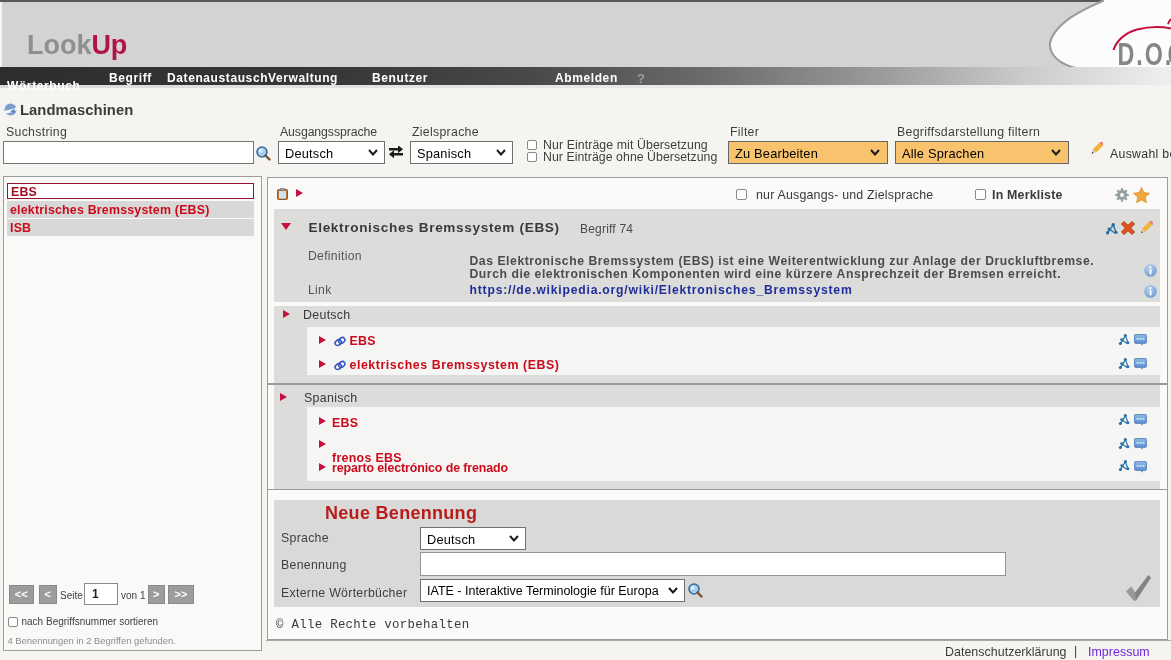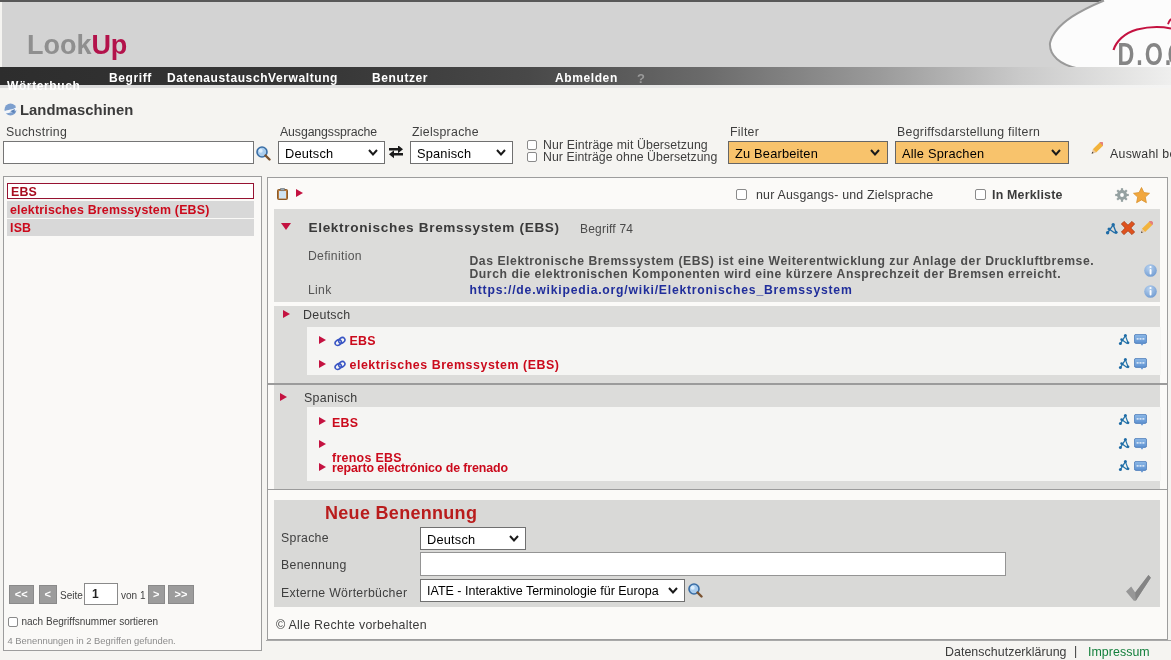--- a/index.html
+++ b/index.html
@@ -373,20 +373,20 @@
 <svg class="abs" style="left:688px;top:583px;" width="15" height="15" viewBox="0 0 15 15">
   <circle cx="6" cy="6" r="5" fill="#aacdee" stroke="#3a6ea5" stroke-width="1.6"></circle>
   <circle cx="4.7" cy="4.7" r="2" fill="#ddeefc"></circle>
   <line x1="9.5" y1="9.5" x2="13.5" y2="13.5" stroke="#7a5230" stroke-width="2.4" stroke-linecap="round"></line>
 </svg>
 <svg class="abs" style="left:1123px;top:573px;" width="29" height="30" viewBox="0 0 29 30">
   <path d="M3,18.5 L8.2,13.5 L12.2,19.5 L25.5,2 L27.8,4.8 L12.8,27.8 L10.8,27.8 Z" fill="#979797"></path>
   <path d="M12.2,19.5 L25.5,2 L27.8,4.8 L12.8,27.8 Z" fill="#848484"></path>
 </svg>
 
-<div class="abs" style="left:276px;top:617.5px;font-size:12.4px;color:#3b3b3b;letter-spacing:0.3px;">© Alle Rechte vorbehalten</div>
+<div class="abs" style="left:276px;top:617.5px;font-size:12.4px;color:#3b3b3b;letter-spacing:0.3px;font-family:Liberation Mono, monospace;">© Alle Rechte vorbehalten</div>
 
 <div class="abs" style="left:266px;top:639.5px;width:905px;height:1.2px;background:#a8a8a8;"></div>
 <div class="abs" style="left:945px;top:644.5px;font-size:12.4px;color:#3c3c3c;letter-spacing:0.05px;">Datenschutzerklärung</div>
 <div class="abs" style="left:1074px;top:644px;font-size:12.4px;color:#3c3c3c;">|</div>
-<div class="abs" style="left:1088px;top:644.5px;font-size:12.4px;color:#15803d;letter-spacing:0.05px;">Impressum</div>
+<div class="abs" style="left:1088px;top:644.5px;font-size:12.4px;color:#6d28d9;letter-spacing:0.05px;">Impressum</div>
 
 </div>
 
 </body></html>

